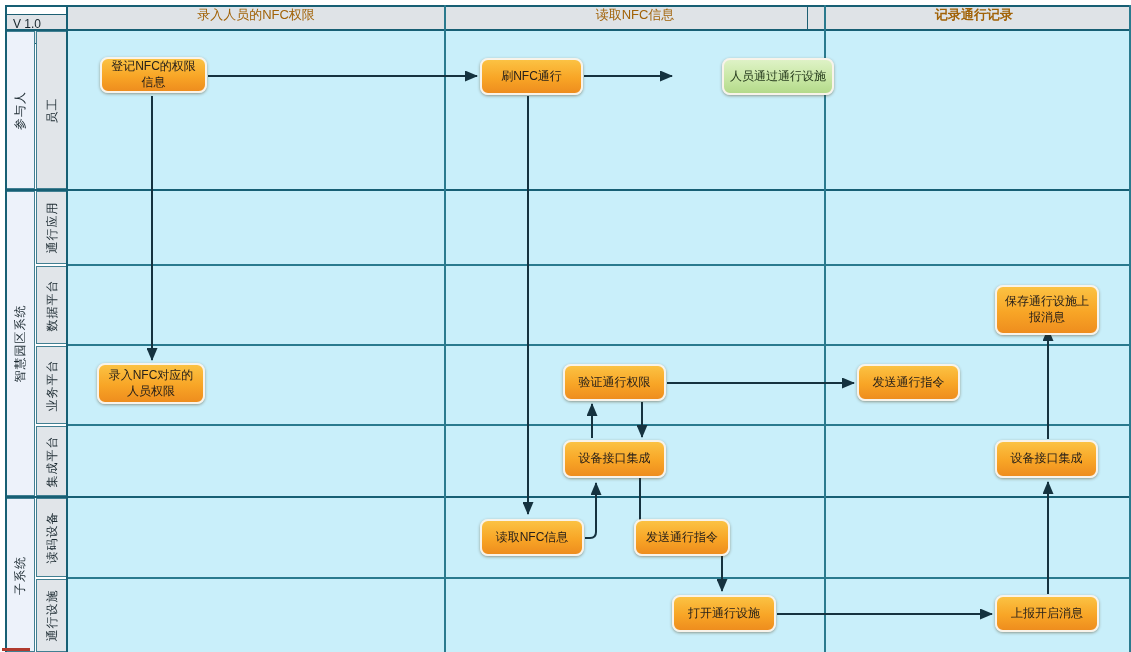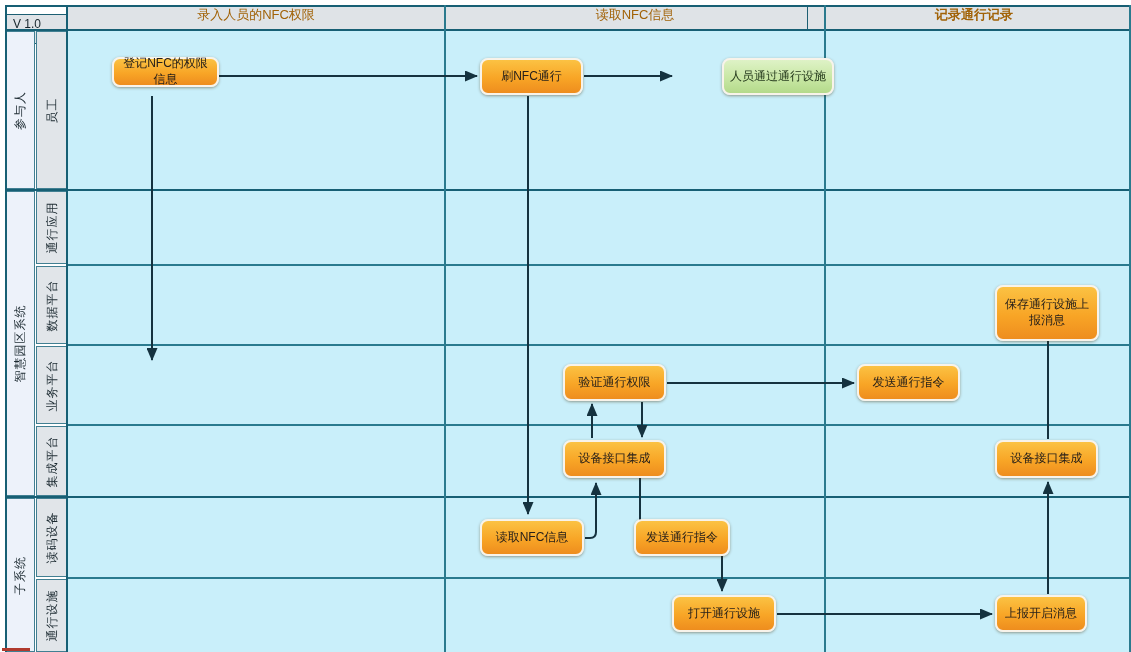--- a/index.html
+++ b/index.html
@@ -119,39 +119,40 @@
       <path d="M642,402 V437" marker-end="url(#ah)"></path>
       <path d="M667,383 H854" marker-end="url(#ah)"></path>
       <path d="M640,478 V529 Q640,537 648,537 H666" marker-end="url(#ah)"></path>
       <path d="M722,556 V591" marker-end="url(#ah)"></path>
       <path d="M777,614 H992" marker-end="url(#ah)"></path>
       <path d="M1048,594 V482" marker-end="url(#ah)"></path>
       <path d="M1048,439 V329" marker-end="url(#ah)"></path>
     </g>
   </svg>
 
-  <div class="node" style="left:112px; top:57px; width:107px; height:30px;">登记NFC的权限信息</div>
+  <div class="node" style="left:100px; top:57px; width:107px; height:36px;">登记NFC的权限信息</div>
 
   <div class="node" style="left:480px; top:58px; width:103px; height:37px;">刷NFC通行</div>
 
   <div class="node green" style="left:676px; top:58px; width:112px; height:37px;">人员通过通行设施</div>
 
+  <div class="node" style="left:97px; top:363px; width:108px; height:41px;">录入NFC对应的人员权限</div>
 
   <div class="node" style="left:563px; top:364px; width:103px; height:37px;">验证通行权限</div>
 
   <div class="node" style="left:857px; top:364px; width:103px; height:37px;">发送通行指令</div>
 
   <div class="node" style="left:563px; top:440px; width:103px; height:38px;">设备接口集成</div>
 
-  <div class="node" style="left:995px; top:285px; width:104px; height:56px;">保存通行设施上报消息</div>
+  <div class="node" style="left:995px; top:285px; width:104px; height:50px;">保存通行设施上报消息</div>
 
   <div class="node" style="left:995px; top:440px; width:103px; height:38px;">设备接口集成</div>
 
   <div class="node" style="left:480px; top:519px; width:104px; height:37px;">读取NFC信息</div>
 
   <div class="node" style="left:634px; top:519px; width:96px; height:37px;">发送通行指令</div>
 
   <div class="node" style="left:672px; top:595px; width:104px; height:37px;">打开通行设施</div>
 
-  <div class="node" style="left:995px; top:595px; width:92px; height:37px;">上报开启消息</div>
+  <div class="node" style="left:995px; top:595px; width:104px; height:37px;">上报开启消息</div>
 
   <div class="red-artifact"></div>
 </div>
 
 </body></html>

